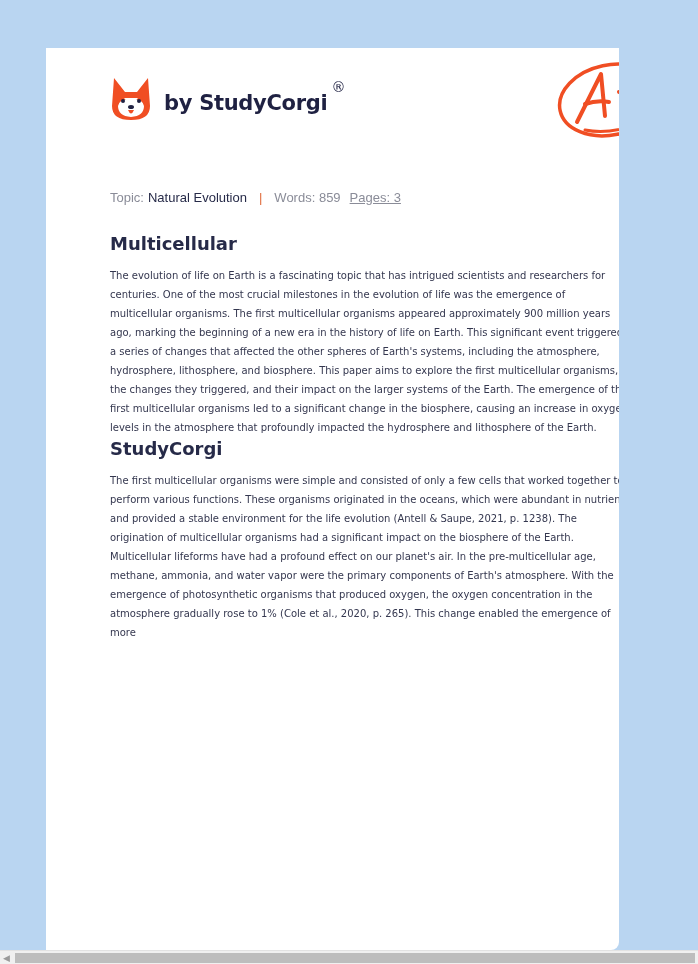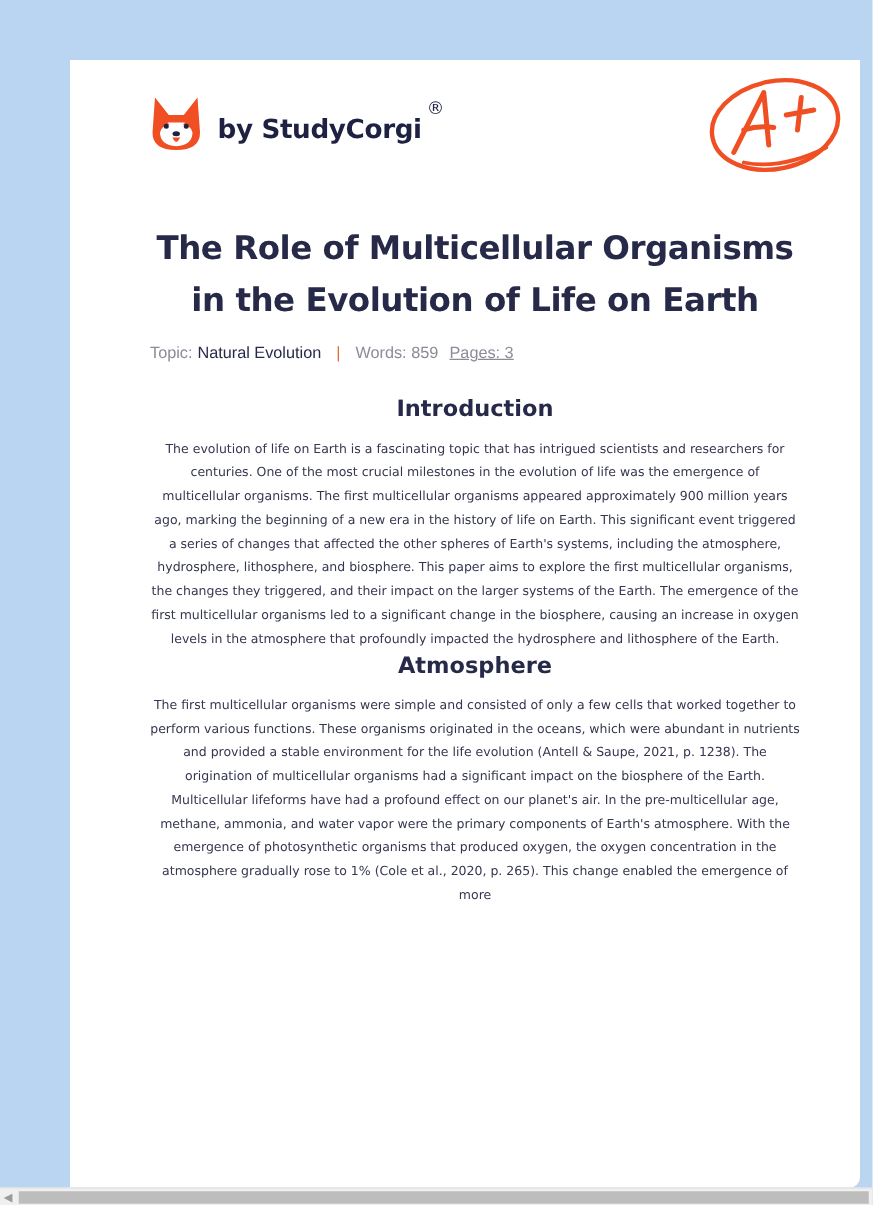--- a/index.html
+++ b/index.html
@@ -3,26 +3,25 @@
   <meta charset="utf-8">
   <style>
     html, body { margin: 0; padding: 0; }
     body {
       width: 698px; height: 964px; overflow: hidden;
       background: #b9d5f1;
       position: relative;
       font-family: "Liberation Sans", sans-serif;
     }
     .card {
-      position: absolute; left: 56px; top: 48px;
-      width: 632px; height: 902px;
+      position: absolute; left: 46px; top: 48px;
+      width: 573px; height: 902px;
       background: #ffffff;
       border-radius: 0 0 8px 0;
       overflow: hidden;
-      text-align: center;
     }
     .header { position: absolute; left: 64px; top: 26px; width: 530px; height: 70px; }
     .logo { position: absolute; left: 0; top: 2px; display: flex; align-items: center; }
     .corgi { width: 42px; height: 46px; }
     .brand {
       margin-left: 12px; margin-top: 8px;
       font-family: "DejaVu Sans", sans-serif;
       font-weight: bold; font-size: 21px; color: #1f2142;
       letter-spacing: -0.3px;
     }
@@ -86,33 +85,32 @@
     <svg class="grade" viewBox="0 0 110 80">
       <ellipse cx="55" cy="40" rx="51" ry="35" fill="none" stroke="#f04e23" stroke-width="3.5" transform="rotate(-12 55 40)"></ellipse>
       <path d="M22 62 L46 14 L50 56" fill="none" stroke="#f04e23" stroke-width="4" stroke-linecap="round" stroke-linejoin="round"></path>
       <path d="M30 44 Q42 40 54 42" fill="none" stroke="#f04e23" stroke-width="4" stroke-linecap="round"></path>
       <path d="M64 32 L86 28 M76 18 L73 44" fill="none" stroke="#f04e23" stroke-width="4" stroke-linecap="round"></path>
       <path d="M30 70 Q60 76 96 58" fill="none" stroke="#f04e23" stroke-width="3" stroke-linecap="round"></path>
     </svg>
   </div>
 
   <div class="content">
-    <h1>The Role of Multicellular Organisms in the Evolution of Life on Earth</h1>
     <div class="meta">
       <span>Topic:</span>
       <span class="topic-val">Natural Evolution</span>
       <span class="sep">|</span>
       <span>Words: 859</span>
       <span class="pages">Pages: 3</span>
     </div>
 
-    <h2 class="intro-h">Introduction</h2>
+    <h2 class="intro-h">Multicellular</h2>
     <p class="body">The evolution of life on Earth is a fascinating topic that has intrigued scientists and researchers for centuries. One of the most crucial milestones in the evolution of life was the emergence of multicellular organisms. The first multicellular organisms appeared approximately 900 million years ago, marking the beginning of a new era in the history of life on Earth. This significant event triggered a series of changes that affected the other spheres of Earth's systems, including the atmosphere, hydrosphere, lithosphere, and biosphere. This paper aims to explore the first multicellular organisms, the changes they triggered, and their impact on the larger systems of the Earth. The emergence of the first multicellular organisms led to a significant change in the biosphere, causing an increase in oxygen levels in the atmosphere that profoundly impacted the hydrosphere and lithosphere of the Earth.</p>
 
-    <h2 class="atmo-h">Atmosphere</h2>
+    <h2 class="atmo-h">StudyCorgi</h2>
     <p class="body atmo-p">The first multicellular organisms were simple and consisted of only a few cells that worked together to perform various functions. These organisms originated in the oceans, which were abundant in nutrients and provided a stable environment for the life evolution (Antell &amp; Saupe, 2021, p. 1238). The origination of multicellular organisms had a significant impact on the biosphere of the Earth. Multicellular lifeforms have had a profound effect on our planet's air. In the pre-multicellular age, methane, ammonia, and water vapor were the primary components of Earth's atmosphere. With the emergence of photosynthetic organisms that produced oxygen, the oxygen concentration in the atmosphere gradually rose to 1% (Cole et al., 2020, p. 265). This change enabled the emergence of more</p>
   </div>
 </div>
 
 <div class="hscroll">
   <span class="arrow">◀</span>
   <div class="thumb"></div>
 </div>
 
 </body></html>

